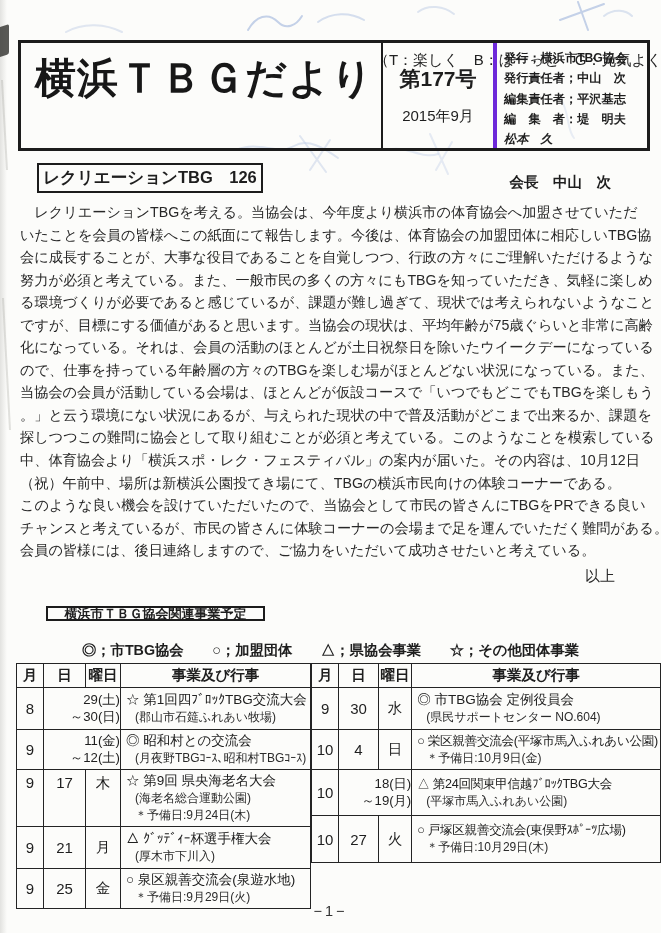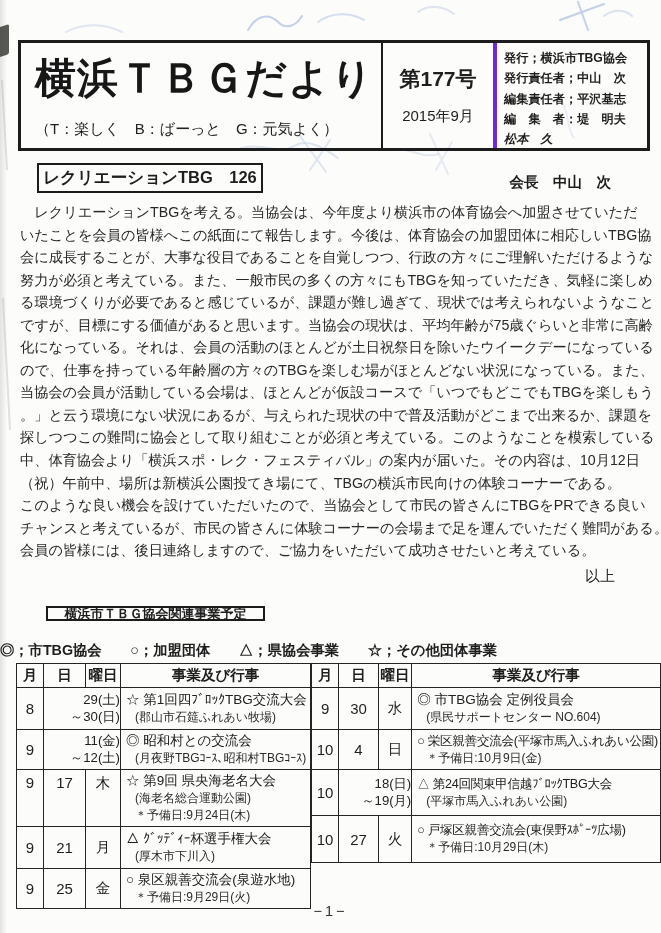--- a/index.html
+++ b/index.html
@@ -12,21 +12,21 @@
   .edge-shade { position:absolute; left:0; top:0; width:7px; height:100%;
     background:linear-gradient(to right, rgba(110,110,104,.18), rgba(0,0,0,0)); }
   .corner-mark { position:absolute; left:-3px; top:26px; width:12px; height:30px;
     background:#3c3c38; transform:skewY(-18deg); border-radius:2px; opacity:.85; }
   .artifacts { position:absolute; left:0; top:0; pointer-events:none; }
 
   
   .masthead { position:absolute; left:18px; top:40px; width:632px; height:111px;
     border:3px solid #1c1c1c; display:flex; }
   .mh-title-cell { width:360px; padding:8px 0 6px 14px; display:flex;
-    flex-direction:column; justify-content:space-between; }
+    flex-direction:row; justify-content:space-between; }
   .mh-title { font-size:41px; font-weight:bold; letter-spacing:1px; white-space:nowrap; color:#171717; }
   .mh-subtitle { font-size:15px; padding-bottom:3px; white-space:nowrap; color:#222; }
   .mh-issue-cell { width:112px; border-left:2px solid #1c1c1c; display:flex;
     flex-direction:column; align-items:center; justify-content:space-evenly; padding:8px 0; }
   .mh-issue-no { font-size:21px; font-weight:bold; }
   .mh-issue-date { font-size:15px; }
   .mh-pub-cell { flex:1; border-left:4px solid #6d28d9; padding:5px 4px 2px 7px;
     font-size:12.2px; font-weight:bold; line-height:20.3px; white-space:nowrap; }
   .mh-pub-line.right { text-align:left; padding-right:12px;font-style:italic; }
 
@@ -38,21 +38,21 @@
 
   
   .body-text { position:absolute; left:20px; top:201px; width:632px; }
   .body-line { font-size:14.2px; line-height:22.55px; white-space:nowrap; color:#282828; }
   .closing { position:absolute; right:46px; top:567px; font-size:15px; color:#282828; }
 
   
   .sched-box { position:absolute; left:46px; top:606px; width:219px; height:15px;
     border:2px solid #1c1c1c; display:flex; align-items:center; justify-content:center;
     font-size:13px; font-weight:bold; white-space:nowrap; }
-  .legend { position:absolute; left:0; top:641px; width:661px; 
+  .legend { position:absolute; left:0; top:641px; width:661px; text-align:center;
     font-size:14.3px; font-weight:bold; white-space:nowrap; }
 
   .tables { position:absolute; left:16px; top:663px; display:flex; align-items:flex-start; }
   table.sched { border-collapse:collapse; table-layout:fixed; }
   table.sched th, table.sched td { border:1.6px solid #242424; overflow:hidden; }
   table.sched th { font-size:14.5px; font-weight:bold; height:24px; text-align:center; }
   .c-month { width:31px; text-align:center; font-size:15px; }
   .c-day   { width:50px; text-align:center; font-size:15px; }
   .c-dow   { width:41px; text-align:center; font-size:14.5px; }
   .c-ev-l  { width:191px; }

